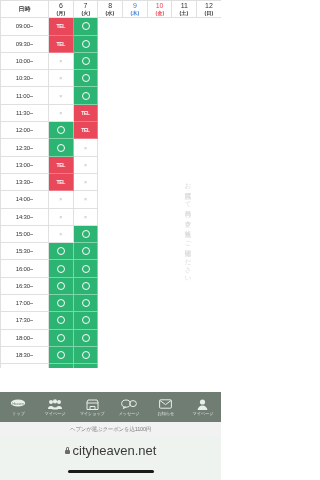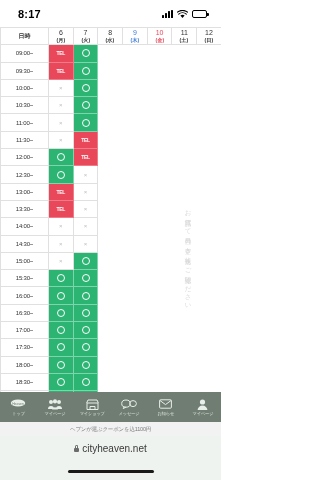--- a/index.html
+++ b/index.html
@@ -89,48 +89,29 @@
     background:#eef3ef; display:flex; flex-direction:column;
     align-items:center; justify-content:flex-start; padding-top:7px;
   }
   .urlrow { display:flex; align-items:center; gap:3px; }
   .urlrow .lock { width:5px; height:7px; position:relative; }
   .urlrow .lock .body { position:absolute; bottom:0; width:5px; height:4px;
                         background:#6b6b6b; border-radius:1px; }
   .urlrow .lock .shk { position:absolute; top:0; left:1px; width:3px; height:3px;
                        border:1px solid #6b6b6b; border-bottom:none;
                        border-radius:2px 2px 0 0; }
-  .url { font-size:10px; color:#3a3a3a; }
+  .url { font-size:13px; color:#3a3a3a; }
   .homebar { position:absolute; bottom:7px; width:86px; height:3px;
              background:#1a1a1a; border-radius:2px; }
 </style>
 </head>
 <body>
 
 <div class="phone">
 
-  <div class="statusbar">
-    <div class="clock">8:17</div>
-    <div class="status-icons">
-      <span class="bars">
-          <i></i>
-          <i></i>
-          <i></i>
-          <i></i>
-        </span>
-      <span>
-        <svg width="11" height="9" viewBox="0 0 11 9">
-            <path d="M5.5 8 L3.4 5.6 a3.2 3.2 0 0 1 4.2 0 Z" fill="#000"></path>
-            <path d="M1.7 4.1 a5.8 5.8 0 0 1 7.6 0" stroke="#000" stroke-width="1.1" fill="none" stroke-linecap="round"></path>
-            <path d="M0.4 2.2 a8 8 0 0 1 10.2 0" stroke="#000" stroke-width="1.1" fill="none" stroke-linecap="round"></path>
-          </svg>
-      </span>
-      <span class="batt"><span class="fill"></span></span>
-    </div>
-  </div>
 
   <div class="content">
     <table class="sched">
       <colgroup>
         <col class="timecol">
           <col class="daycol">
           <col class="daycol">
           <col class="daycol">
         <col class="daycol">
           <col class="daycol">

